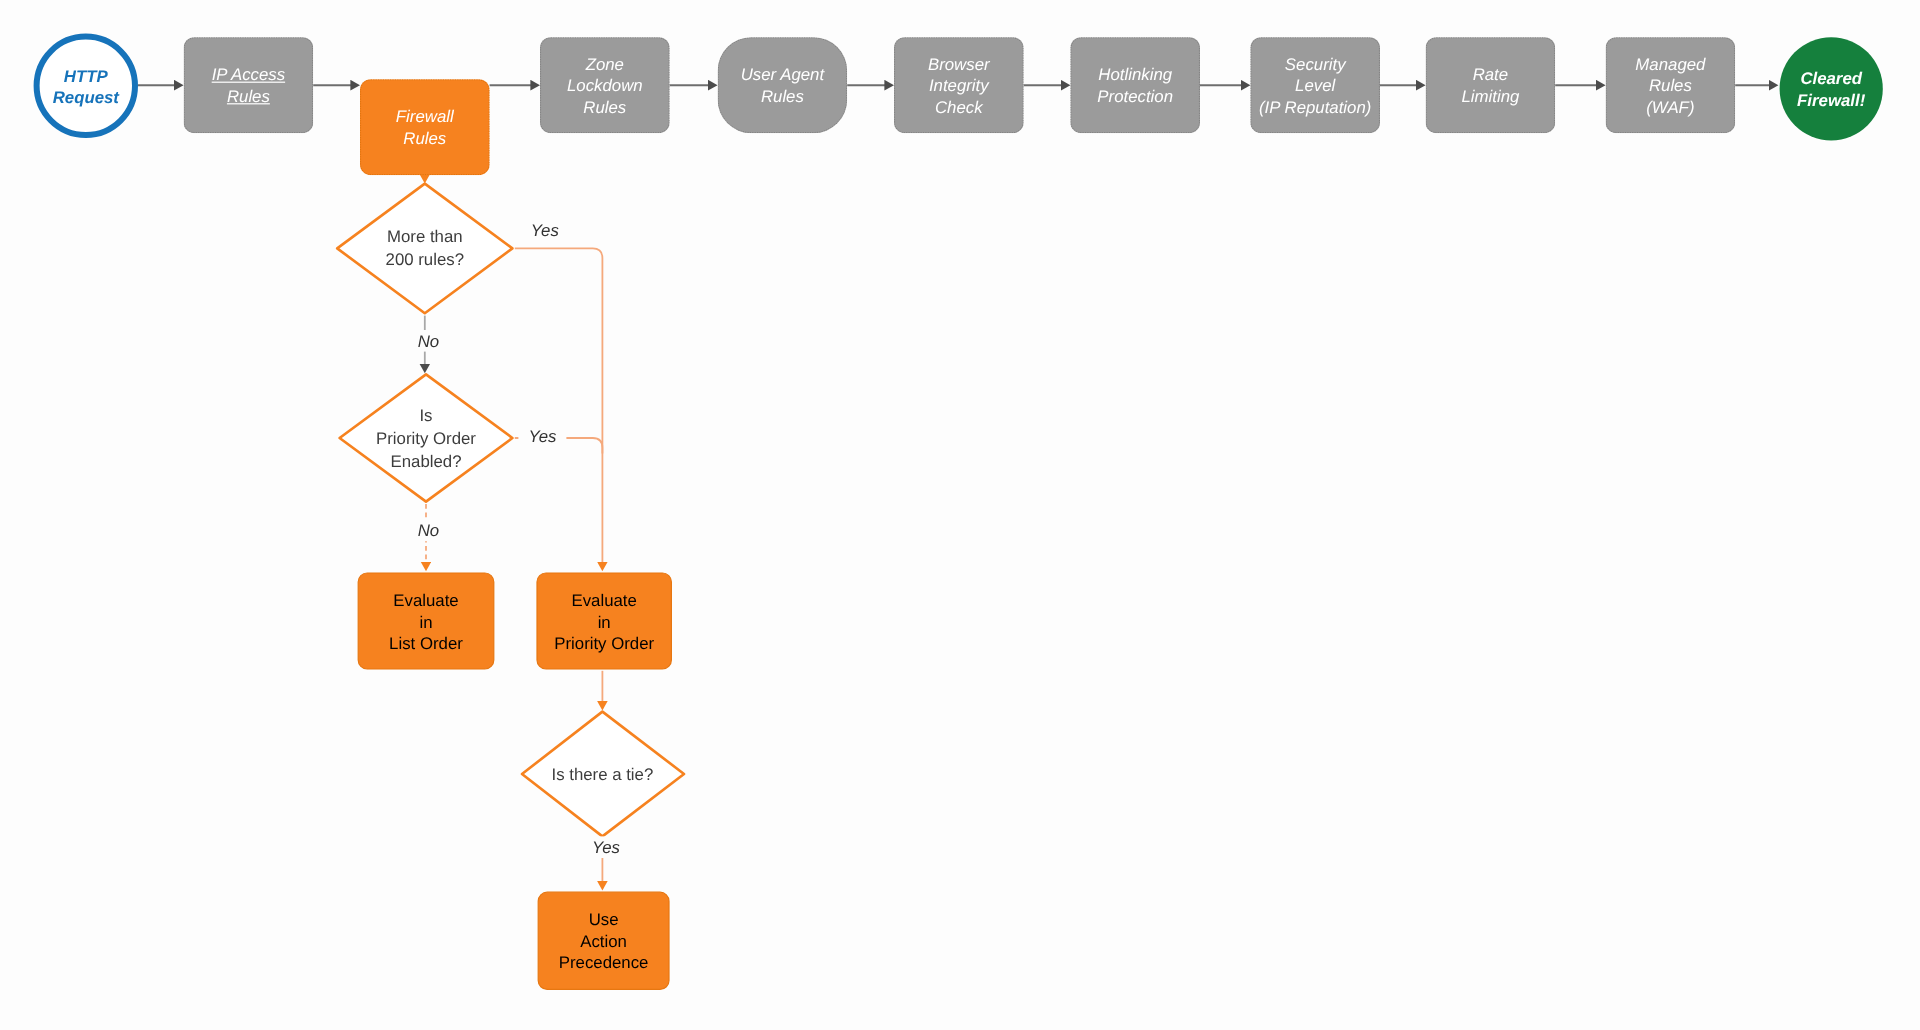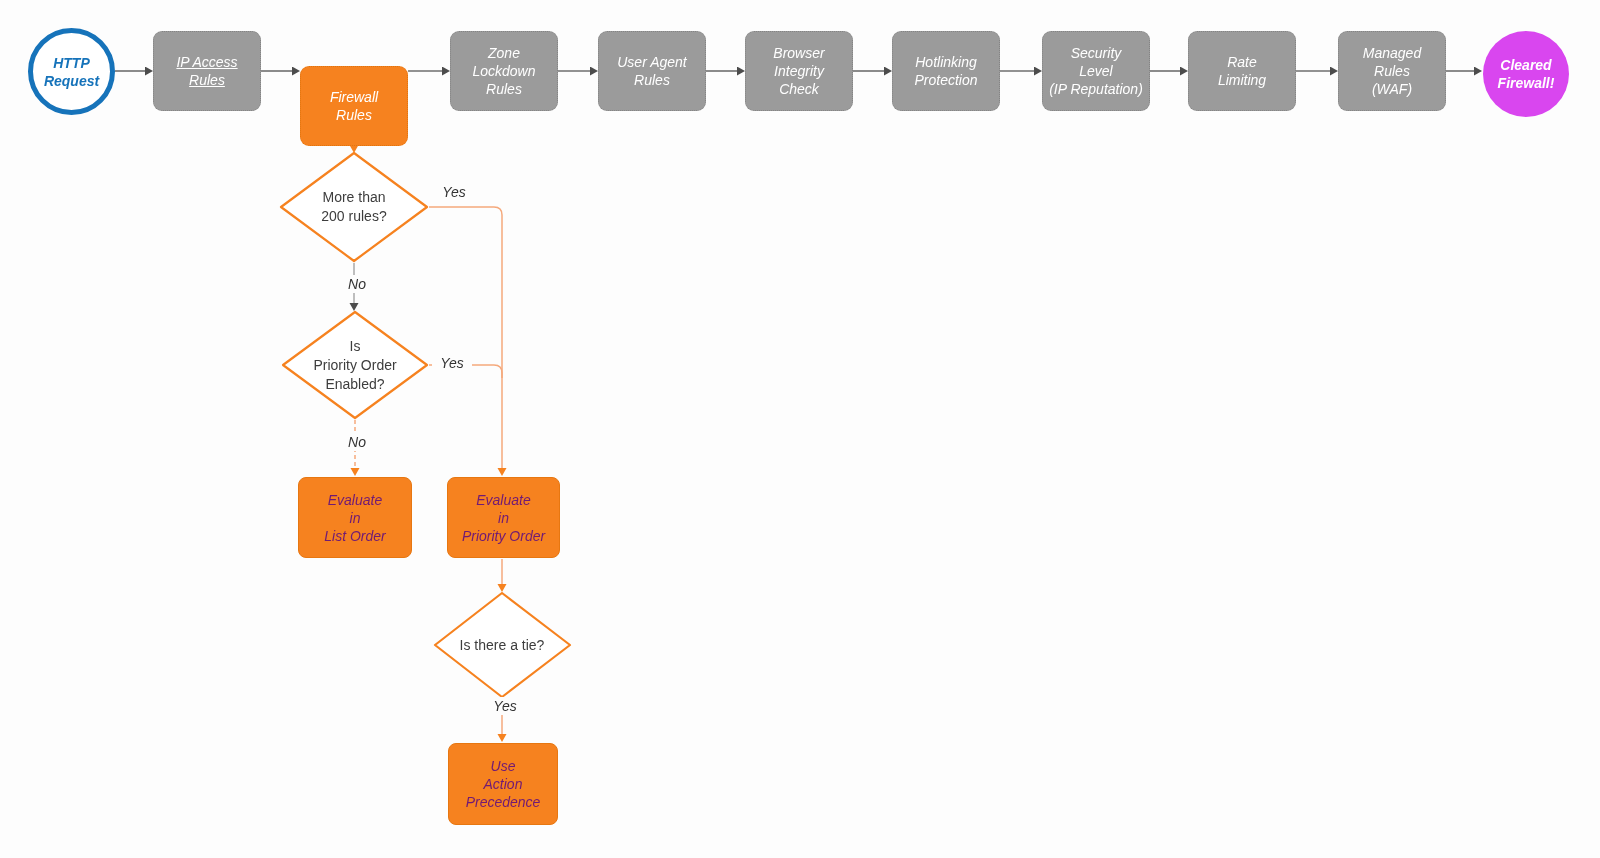--- a/index.html
+++ b/index.html
@@ -34,35 +34,34 @@
   }
   .step.highlight {
     background: #F6821F;
     border: 1px dotted #E0740F;
     margin-top: 35px;
   }
   .action {
     background: #F6821F;
     border: 1px solid #E77711;
     border-radius: 8px;
-    color: #701a75;
-    font-style: italic;
+    color: #000000;
     font-size: 14px;
     line-height: 18px;
   }
   .circle {
     width: 87px; height: 87px;
     border-radius: 50%;
     font-weight: bold;
     font-style: italic;
     font-size: 14px;
     line-height: 18px;
   }
   .circle.start { background: #ffffff; border: 5px solid #1673BA; color: #1673BA; }
-  .circle.end   { background: #d946ef; color: #ffffff; }
+  .circle.end   { background: #15803d; color: #ffffff; }
   .dtext {
     position: absolute;
     text-align: center;
     color: #3D3D3D;
     font-size: 14px;
     line-height: 19px;
     white-space: pre-line;
   }
   .elabel {
     position: absolute;
@@ -135,21 +134,21 @@
   </div>
   <div class="node step highlight" style="left:300px; top:31px;">
     <div class="lbl">Firewall
 Rules</div>
   </div>
   <div class="node step" style="left:450px; top:31px;">
     <div class="lbl">Zone
 Lockdown
 Rules</div>
   </div>
-  <div class="node step" style="left:598px; top:31px;">
+  <div class="node step" style="left:598px; top:31px;border-radius:28px;">
     <div class="lbl">User Agent
 Rules</div>
   </div>
   <div class="node step" style="left:892px; top:31px;">
     <div class="lbl">Hotlinking
 Protection</div>
   </div>
   <div class="node step" style="left:745px; top:31px;">
     <div class="lbl">Browser
 Integrity

